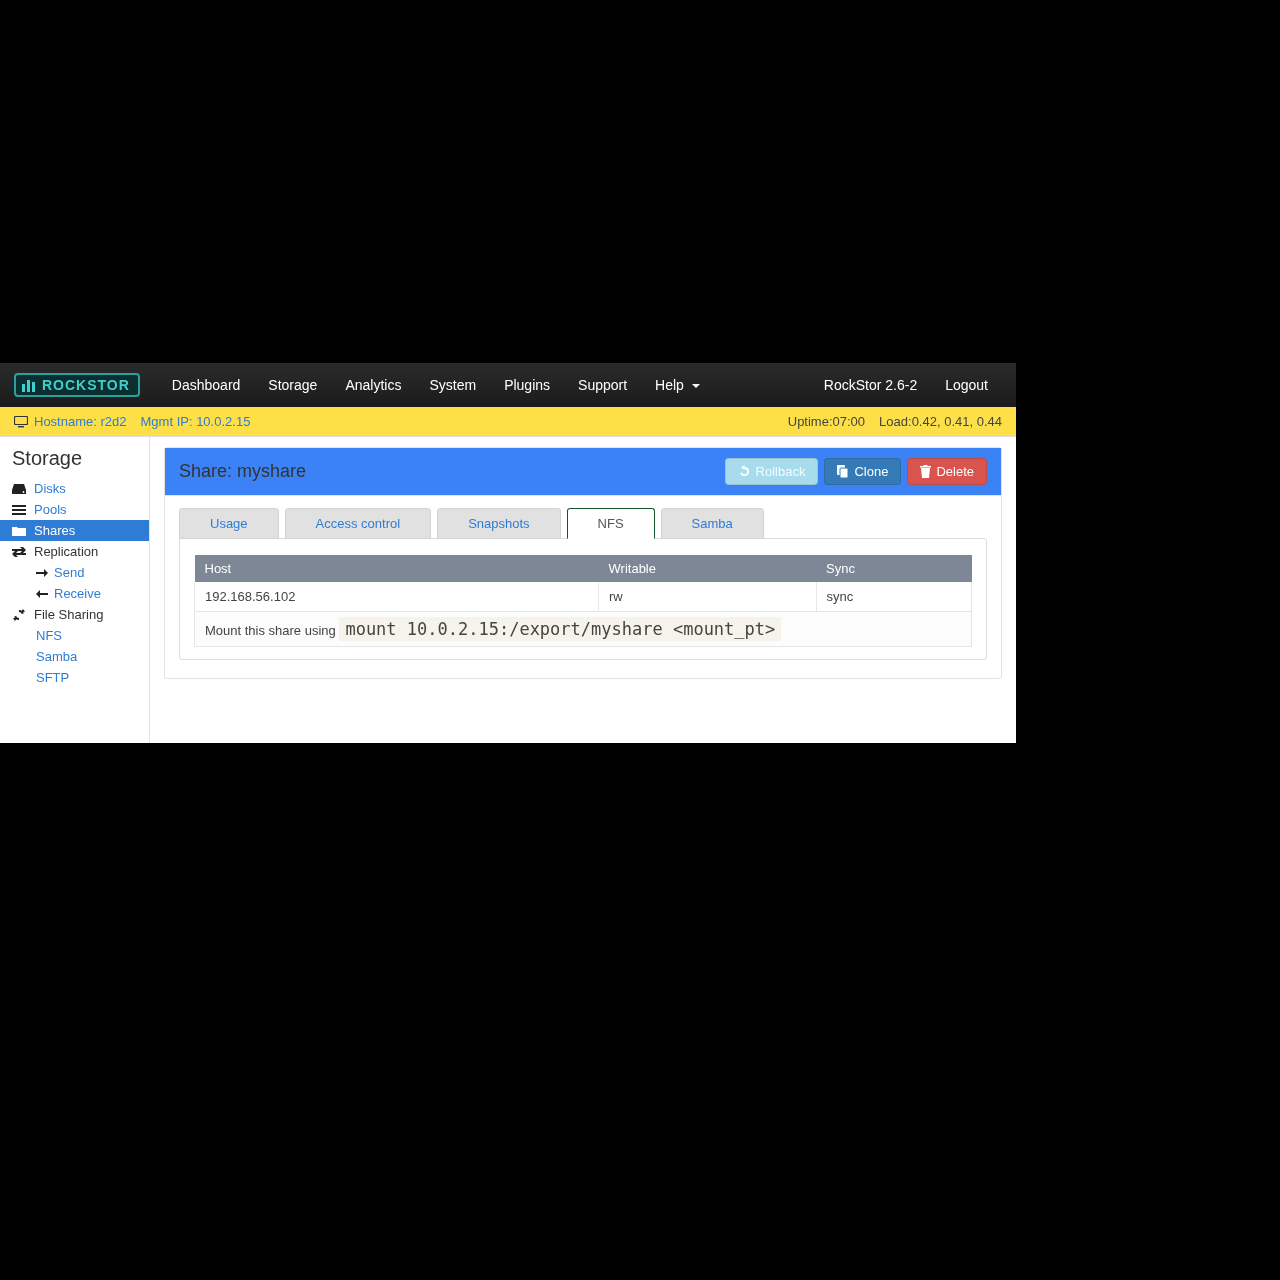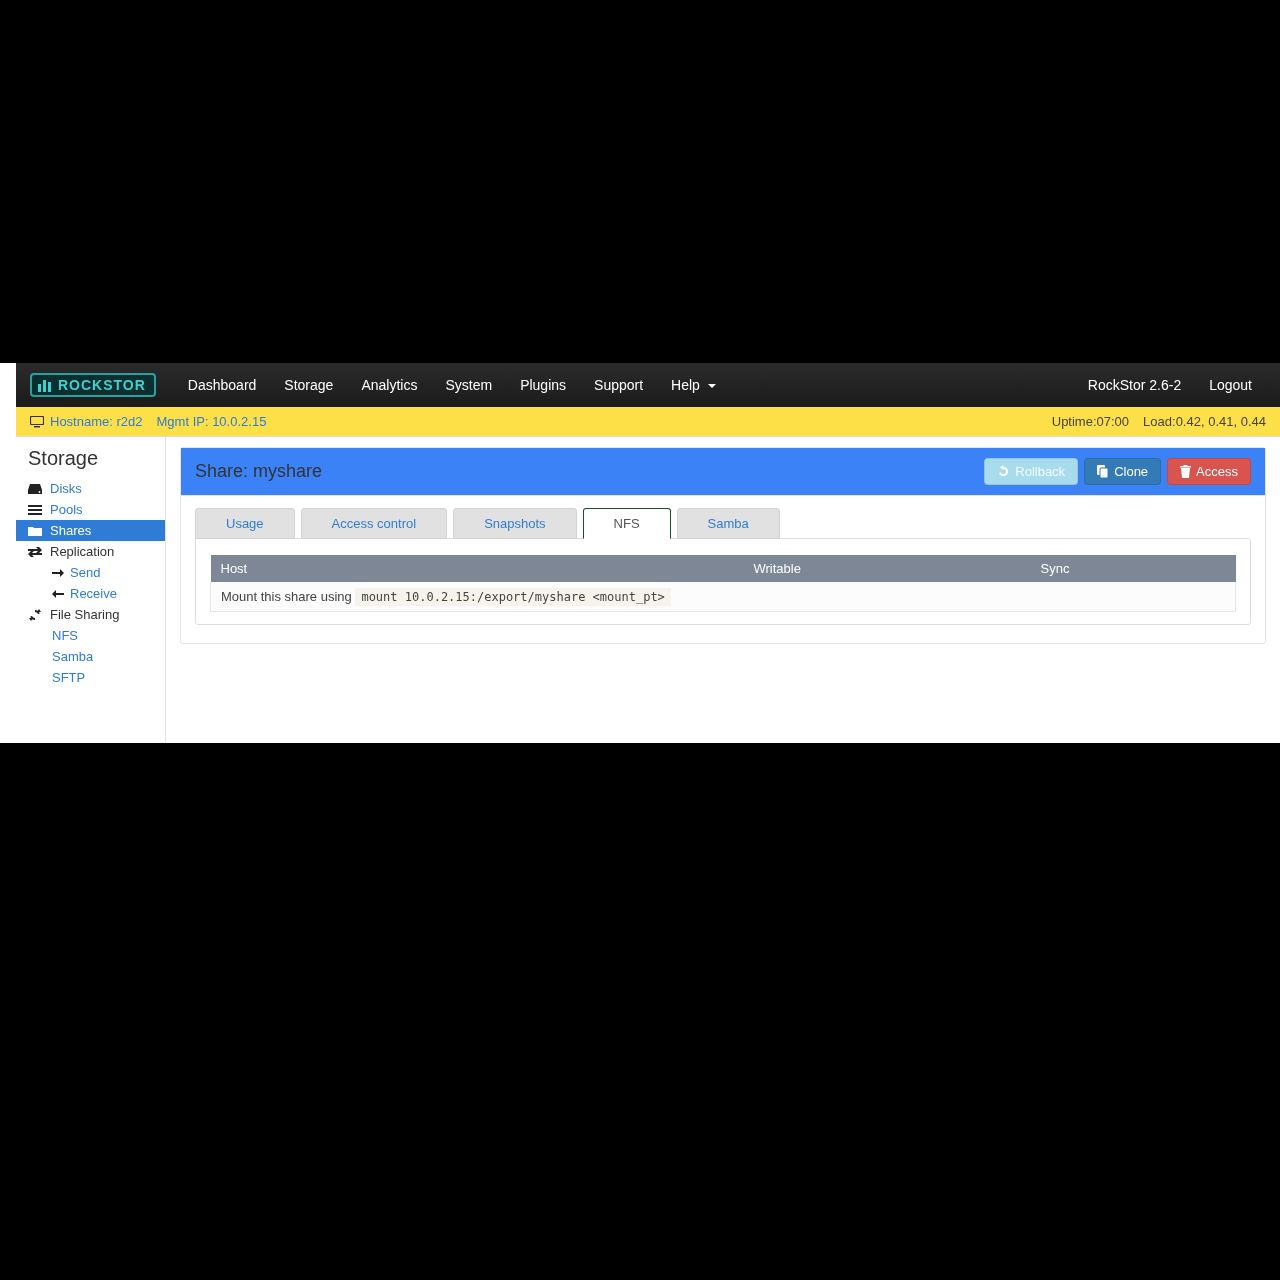--- a/index.html
+++ b/index.html
@@ -1,17 +1,17 @@
 <!DOCTYPE html>
 <html><head>
 <meta charset="utf-8">
 <style>
   * { box-sizing: border-box; margin: 0; padding: 0; }
   html, body { width: 1280px; height: 1280px; background: #000; font-family: "Helvetica Neue", Helvetica, Arial, sans-serif; font-size: 14px; color: #333; }
-  .app { position: absolute; top: 363px; left: 0; width: 1280px; height: 380px; background: #fff; padding-left: 16px; }
+  .app { position: absolute; top: 363px; left: 0; width: 1016px; height: 380px; background: #fff; }
   
   .navbar { height: 44px; background: linear-gradient(#2b2b2b,#1b1b1b); display: flex; align-items: center; padding: 0 14px; color: #fff; }
   .logo-box { display: inline-flex; align-items: center; border: 2px solid #2aa0a0; border-radius: 4px; padding: 2px 8px 2px 4px; margin-right: 18px; background: #0b2f2f; }
   .logo-box svg { margin-right: 4px; }
   .logo-box span { color: #3fcfcf; font-weight: 700; letter-spacing: 1px; font-size: 14px; font-family: Arial, sans-serif; }
   .nav-item { color: #fff; padding: 12px 14px; font-size: 14px; cursor: pointer; }
   .nav-spacer { flex: 1; }
   .caret-down { display: inline-block; width: 0; height: 0; margin-left: 4px; vertical-align: middle; border-left: 4px solid transparent; border-right: 4px solid transparent; border-top: 4px solid #fff; }
   
   .infobar { height: 30px; background: #fde047; border-bottom: 1px solid #ddd; display: flex; align-items: center; padding: 0 14px; font-size: 13px; color: #444; }
@@ -46,21 +46,21 @@
   .panel-body { padding: 12px 14px 18px 14px; }
   .tabs { display: flex; gap: 6px; margin-bottom: 0; }
   .tab { padding: 7px 30px; border-radius: 3px 3px 0 0; font-size: 13px; cursor: pointer; border: 1px solid #14532d; }
   .tab.inactive { background: #e1e1e1; color: #2f7cd6; border-color: #d3d3d3; }
   .tab.active { background: #fff; color: #555; border-bottom: 1px solid #fff; position: relative; z-index: 2; }
   .tab-content { border: 1px solid #ddd; border-radius: 0 3px 3px 3px; margin-top: -1px; padding: 16px 14px 12px 14px; }
   table.nfs { width: 100%; border-collapse: collapse; font-size: 13px; }
   table.nfs th { background: #7d8795; color: #ffffff; font-weight: 500; text-align: left; padding: 6px 10px; }
   table.nfs td { padding: 7px 10px; border: 1px solid #e6e6e6; border-top: none; color: #444; }
   .mount-row td { background: #fcfcfc; }
-  code.mount { background: #f6f4ea; padding: 2px 6px; font-family: Menlo, Consolas, monospace; font-size: 12px; color: #444; }
+  code.mount { background: #f6f4ea; padding: 2px 6px; font-family: Menlo, Consolas, monospace; font-size: 17px; color: #444; }
 </style>
 </head>
 <body>
 
 <div class="app">
 
   <div class="navbar">
     <div class="logo-box">
       <svg width="18" height="16" viewBox="0 0 18 16">
         <rect x="2" y="7" width="3" height="8" fill="#3fcfcf"></rect>
@@ -217,41 +217,46 @@
                 </svg>
             </span>
             <span>Clone</span>
           </span>
           <span class="btn btn-danger">
             <span class="bi">
               <svg width="11" height="13" viewBox="0 0 11 13">
                   <path fill="#fff" d="M1 3h9l-1 10H2zM0 1h11v1.5H0zM3.5 0h4v1h-4z"></path>
                 </svg>
             </span>
-            <span>Access</span>
+            <span>Delete</span>
           </span>
         </div>
         <div class="panel-body">
           <div class="tabs">
             <div class="tab inactive">Usage</div>
             <div class="tab inactive">Access control</div>
             <div class="tab inactive">Snapshots</div>
             <div class="tab active">NFS</div>
             <div class="tab inactive">Samba</div>
           </div>
           <div class="tab-content">
             <table class="nfs">
               <thead>
                 <tr>
                   <th style="width:52%">Host</th>
                   <th style="width:28%">Writable</th>
                   <th>Sync</th>
                 </tr>
               </thead>
               <tbody>
+                <tr>
+                  <td>192.168.56.102</td>
+                  <td>rw</td>
+                  <td>sync</td>
+                </tr>
                 <tr class="mount-row">
                   <td colspan="3">
                     <span>Mount this share using </span>
                     <code class="mount">mount 10.0.2.15:/export/myshare &lt;mount_pt&gt;</code>
                   </td>
                 </tr>
               </tbody>
             </table>
           </div>
         </div>

